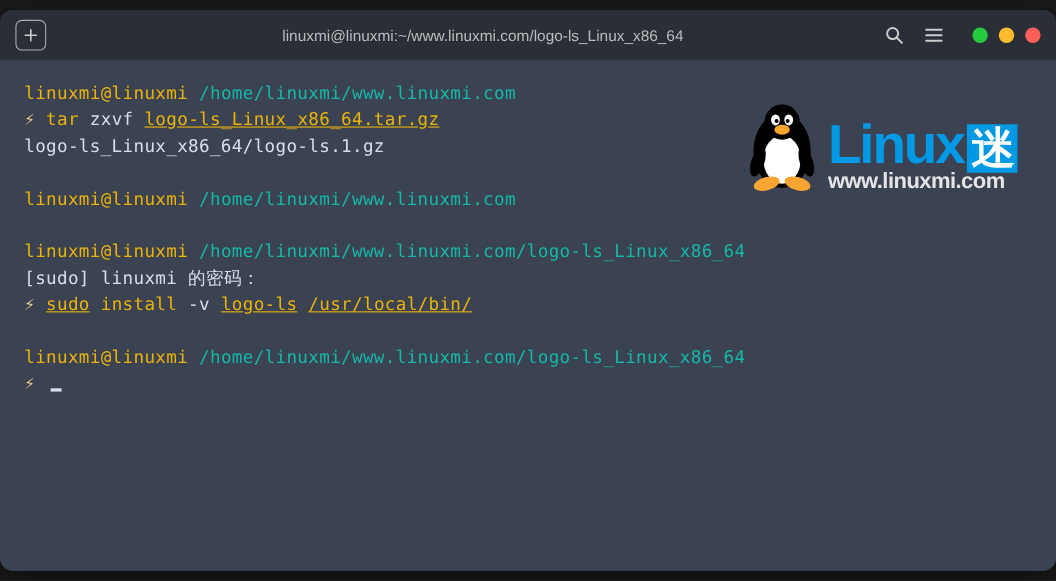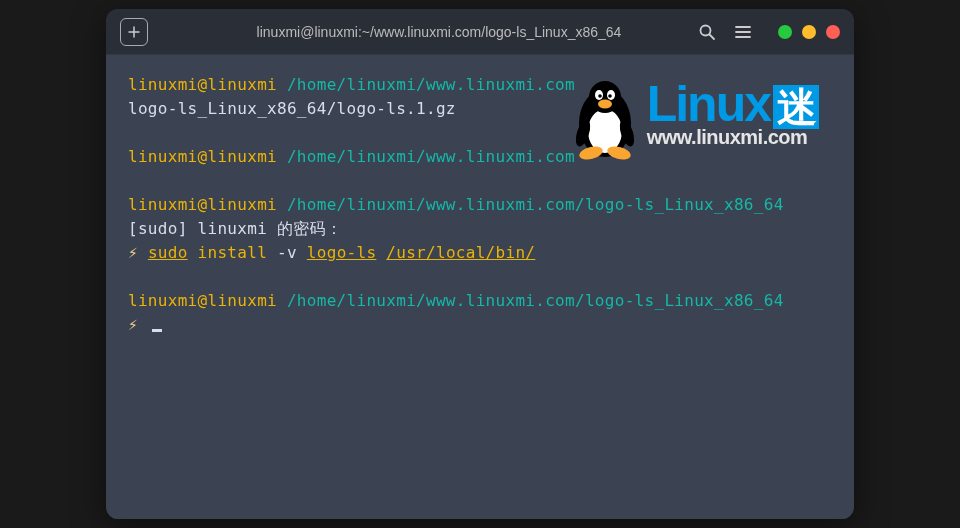--- a/index.html
+++ b/index.html
@@ -10,21 +10,21 @@
     body {
       background: #1a1a1a;
       width: 960px;
       height: 528px;
       display: flex;
       align-items: center;
       justify-content: center;
       font-family: "DejaVu Sans Mono", "Courier New", monospace;
     }
     .window {
-      width: 748px;
+      width: 960px;
       height: 510px;
       background: #2a2e37;
       border-radius: 12px;
       overflow: hidden;
       display: flex;
       flex-direction: column;
       box-shadow: 0 8px 32px rgba(0,0,0,0.5);
     }
     .titlebar {
       height: 46px;
@@ -107,24 +107,24 @@
     .cursor {
       display: inline-block;
       width: 10px;
       height: 3px;
       background: #d8dee9;
       vertical-align: -2px;
       margin-left: 4px;
     }
     .watermark {
       position: absolute;
-      top: 24px;
+      top: 38px;
       right: 35px;
       display: flex;
-      align-items: flex-start;
+      align-items: flex-end;
       gap: 6px;
       pointer-events: none;
     }
     .penguin {
       width: 72px;
       height: 82px;
       position: relative;
       flex-shrink: 0;
     }
     .wm-text {
@@ -212,20 +212,21 @@
       <div class="wm-text">
         <div class="wm-linux">
           <span class="wm-linux1">Linux</span>
           <span class="wm-linux2">迷</span>
         </div>
         <div class="wm-url">www.linuxmi.com</div>
       </div>
     </div>
 
     <div class="line"><span class="green">linuxmi@linuxmi</span> <span class="cyan">/home/linuxmi/www.linuxmi.com</span></div>
+    <div class="line"><span class="bolt">⚡</span> <span class="green">tar</span> <span class="white">zxvf</span> <span class="green underline">logo-ls_Linux_x86_64.tar.gz</span></div>
     <div class="line white">logo-ls_Linux_x86_64/logo-ls.1.gz</div>
     <div class="line">&nbsp;</div>
 
     <div class="line"><span class="green">linuxmi@linuxmi</span> <span class="cyan">/home/linuxmi/www.linuxmi.com</span></div>
     <div class="line">&nbsp;</div>
 
     <div class="line"><span class="green">linuxmi@linuxmi</span> <span class="cyan">/home/linuxmi/www.linuxmi.com/logo-ls_Linux_x86_64</span></div>
     <div class="line white">[sudo] linuxmi 的密码：</div>
     <div class="line"><span class="bolt">⚡</span> <span class="green underline">sudo</span> <span class="green">install</span> <span class="white">-v</span> <span class="green underline">logo-ls</span> <span class="green underline">/usr/local/bin/</span></div>
     <div class="line">&nbsp;</div>

